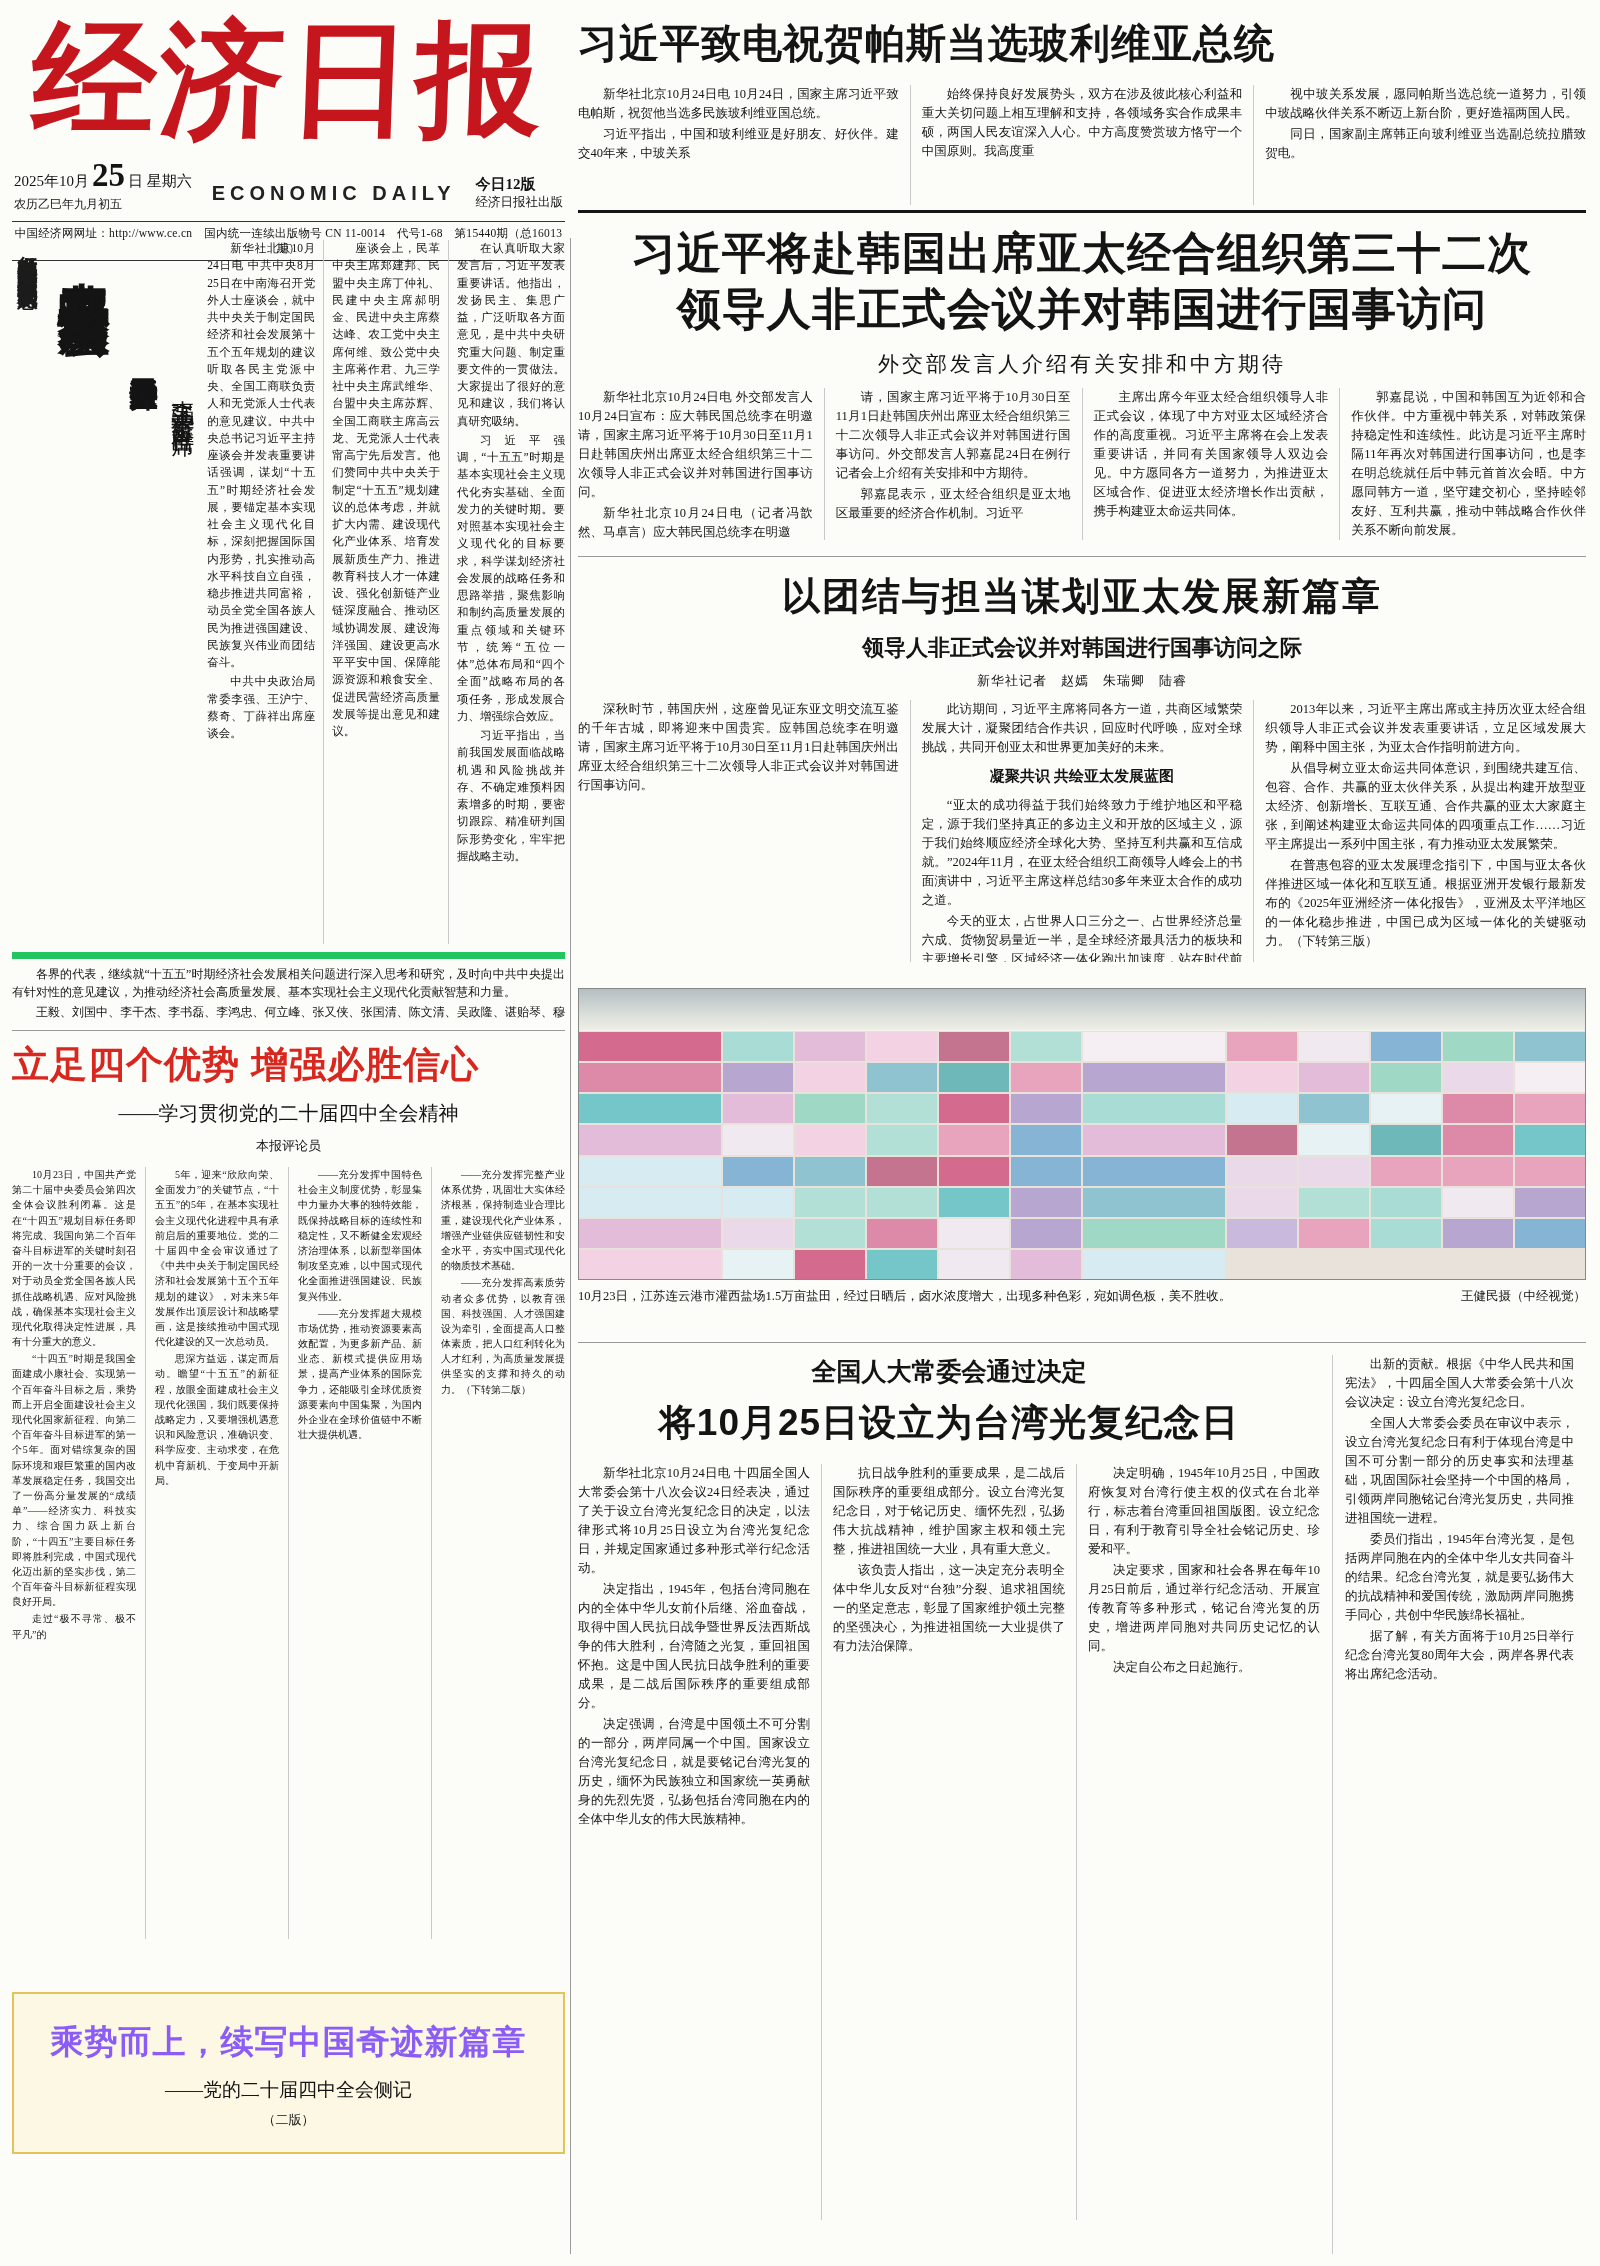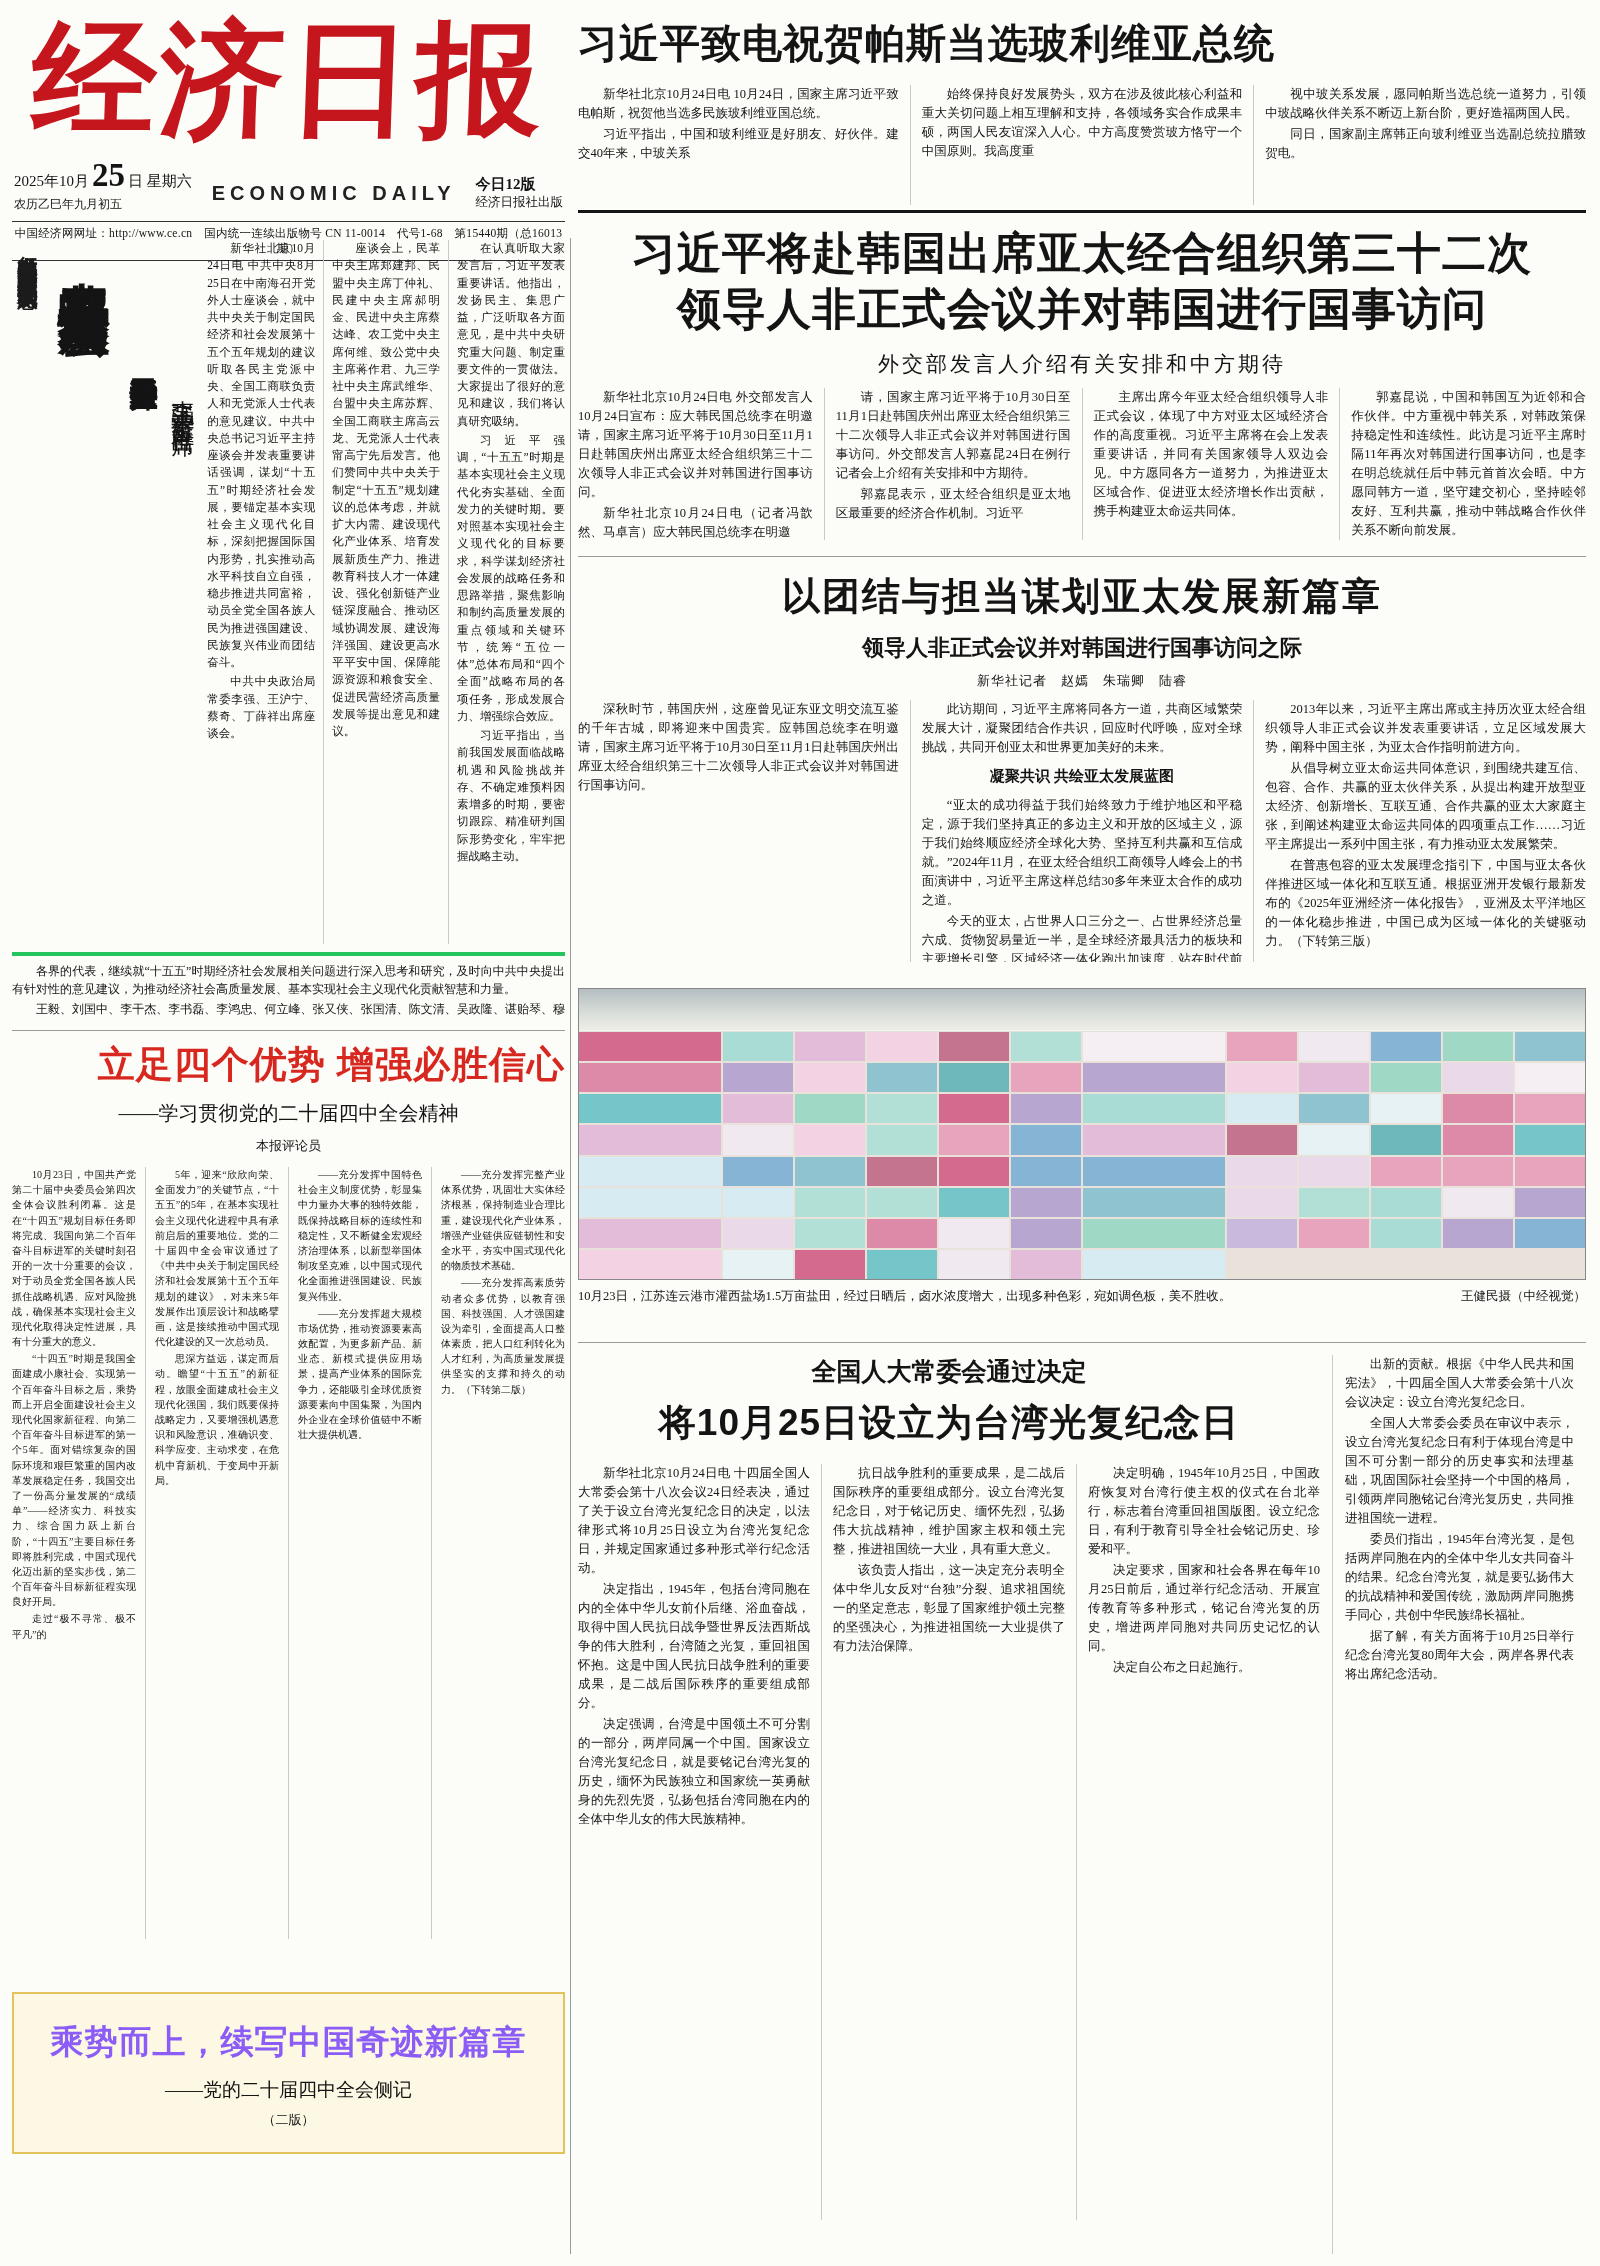--- a/index.html
+++ b/index.html
@@ -58,25 +58,25 @@
   
   .symposium { position:absolute; left:12px; top:240px; width:553px; height:786px; }
   .symp-main { display:flex; height:704px; }
   .v-note { writing-mode:vertical-rl; font-size:20px; font-weight:bold; line-height:1.55; height:100%; letter-spacing:1px; color:#1c1c1c; }
   .v-headline { writing-mode:vertical-rl; font-size:52px; font-weight:bold; line-height:1.18; height:100%; margin:0 12px 0 10px; letter-spacing:2px; }
   .v-sub1 { writing-mode:vertical-rl; font-family:"Liberation Sans",sans-serif; font-size:28px; font-weight:bold; height:100%; line-height:1.25; padding-top:118px; }
   .v-sub2 { writing-mode:vertical-rl; font-size:23px; height:100%; line-height:1.3; padding-top:142px; letter-spacing:3px; margin-left:6px; }
   .symp-body { flex:1; display:flex; margin-left:10px; }
   .symp-body .col { font-size:11.5px; line-height:1.5; }
   .symp-body .col + .col { margin-left:8px; padding-left:8px; }
-  .symp-footer { border-top:4px solid #22c55e; margin-top:8px; padding-top:6px; height:66px; overflow:hidden; font-size:12px; line-height:1.5; }
+  .symp-footer { border-top:7px solid #22c55e; margin-top:8px; padding-top:6px; height:66px; overflow:hidden; font-size:12px; line-height:1.5; }
 
   
   .commentary { position:absolute; left:12px; top:1040px; width:553px; }
-  .c-headline { font-family:"Liberation Sans",sans-serif; color:#d8271f; font-size:37px; font-weight:bold; text-align:right; letter-spacing:1px; white-space:nowrap; }
+  .c-headline { font-family:"Liberation Sans",sans-serif; color:#d8271f; font-size:37px; font-weight:bold; text-align:left; letter-spacing:1px; white-space:nowrap; }
   .c-subtitle { text-align:center; font-size:20px; margin-top:10px; }
   .c-byline { text-align:center; font-size:13px; margin:10px 0 12px; }
   .c-cols { height:772px; }
   .c-cols .col { font-size:10px; line-height:1.52; }
   .c-cols .col + .col { margin-left:9px; padding-left:9px; }
 
   
   .miracle-box { position:absolute; left:12px; top:1992px; width:553px; height:162px; border:2px solid #e3c35c; background:#fdf8e4; text-align:center; padding-top:26px; }
   .box-headline { color:#8b5cf6; font-family:"Liberation Sans",sans-serif; font-size:33px; font-weight:bold; letter-spacing:1px; }
   .box-sub { font-size:19px; margin-top:12px; }

